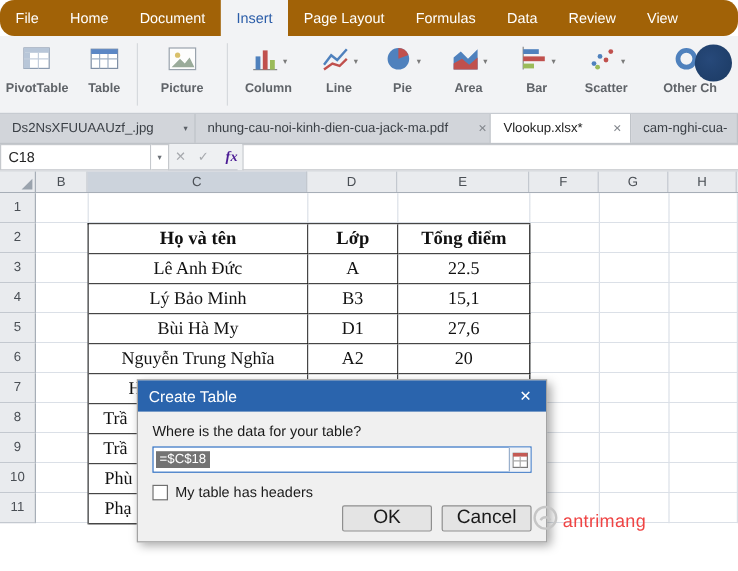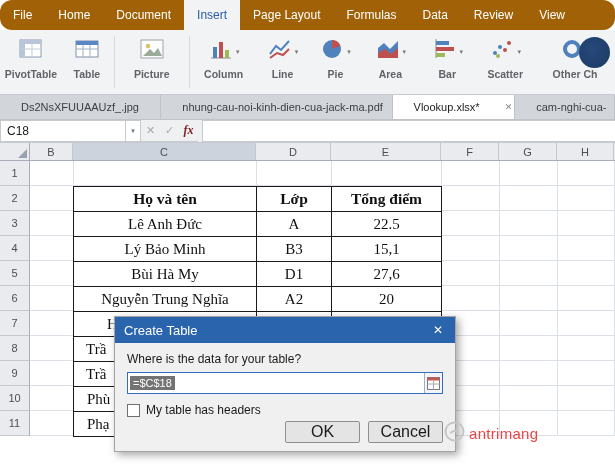--- a/index.html
+++ b/index.html
@@ -15,32 +15,32 @@
   .ribbon { position:absolute; top:30px; left:0; width:615px; height:65px; background:#f2f3f5; border-bottom:1px solid #c7cbd1; display:flex; align-items:stretch; }
   .rbtn { display:flex; flex-direction:column; align-items:center; padding-top:7px; color:#5f6368;font-weight:bold; }
   .riconrow { height:28px; display:flex; align-items:center; gap:3px; }
   .rlb { font-size:10.5px; margin-top:3px; white-space:nowrap; }
   .arr { font-size:7px; color:#7a7a7a; line-height:1; }
   .rsep { width:1px; background:#d6d9dd; margin:6px 2px; }
   .w62{width:62px}.w50{width:50px}.w70{width:70px}.w64{width:64px}.w54{width:54px}.w52{width:52px}.w56{width:56px}.w58{width:58px}.w60{width:60px}.w80{width:80px;overflow:hidden}
 
   
   .doctabs { position:absolute; top:95px; left:0; width:615px; height:25px; background:#d2d5da; display:flex; border-bottom:1px solid #bfc3c8; }
-  .dtab { height:100%; padding:0 21px; display:flex; align-items:center; gap:25px; border-right:1px solid #bfc3c8; font-size:11px; color:#3a3f45; white-space:nowrap; overflow:hidden; }
+  .dtab { height:100%; padding:0 10px; display:flex; align-items:center; gap:25px; border-right:1px solid #bfc3c8; font-size:11px; color:#3a3f45; white-space:nowrap; overflow:hidden; }
   .dtab.active { background:#fff; color:#1d1d1d; }
   .dchev { font-size:7px; color:#5a5f66; }
   .dclosex { font-size:9px; color:#83878d; }
 
   
   .fbar { position:absolute; top:120px; left:0; width:615px; height:23px; background:#eef0f2; border-bottom:1px solid #c7cbd1; display:flex; align-items:stretch; }
   .namebox { width:126px; background:#fff; border:1px solid #c6c9cd; display:flex; align-items:center; padding-left:6px; font-size:12px; color:#222; }
   .nbdrop { width:15px; background:#fff; border:1px solid #c6c9cd; border-left:none; display:flex; align-items:center; justify-content:center; font-size:7px; color:#6a6f75; }
   .fxbox { display:flex; align-items:center; border-bottom:1px solid #c7cbd1; }
   .fxi { width:19px; text-align:center; font-size:11px; color:#a7aaae; }
-  .fxi.fn { font-family:"Liberation Serif",serif; font-style:italic; font-weight:bold; font-size:12px; color:#7f1d1d; }
+  .fxi.fn { font-family:"Liberation Serif",serif; font-style:italic; font-weight:bold; font-size:12px; color:#4c1d95;text-align:right; }
   .finput { flex:1; background:#fff; border:1px solid #c6c9cd; border-right:none; margin-left:4px; }
 
   
   .grid { position:absolute; top:143px; left:0; width:615px; height:293px; }
   .corner { position:absolute; left:0; top:0; width:30px; height:18px; background:#e9ebee; border-right:1px solid #a7aeb7; border-bottom:1px solid #a7aeb7; }
   .corner::after { content:""; position:absolute; right:2px; bottom:2px; border-left:9px solid transparent; border-bottom:9px solid #9aa3ad; }
   .colhdr { position:absolute; left:30px; top:0; width:585px; height:18px; display:flex; border-bottom:1px solid #a7aeb7; background:#e9ebee; }
   .ch { height:100%; border-right:1px solid #c3c8cf; display:flex; align-items:center; justify-content:center; font-size:11px; color:#4a4f55; }
   .ch.sel { background:#ccd3dc; }
   .cb{width:43px}.cc{width:183px}.cd{width:75px}.ce{width:110px}.cf{width:58px}.cg{width:58px}.chh{width:57px}

